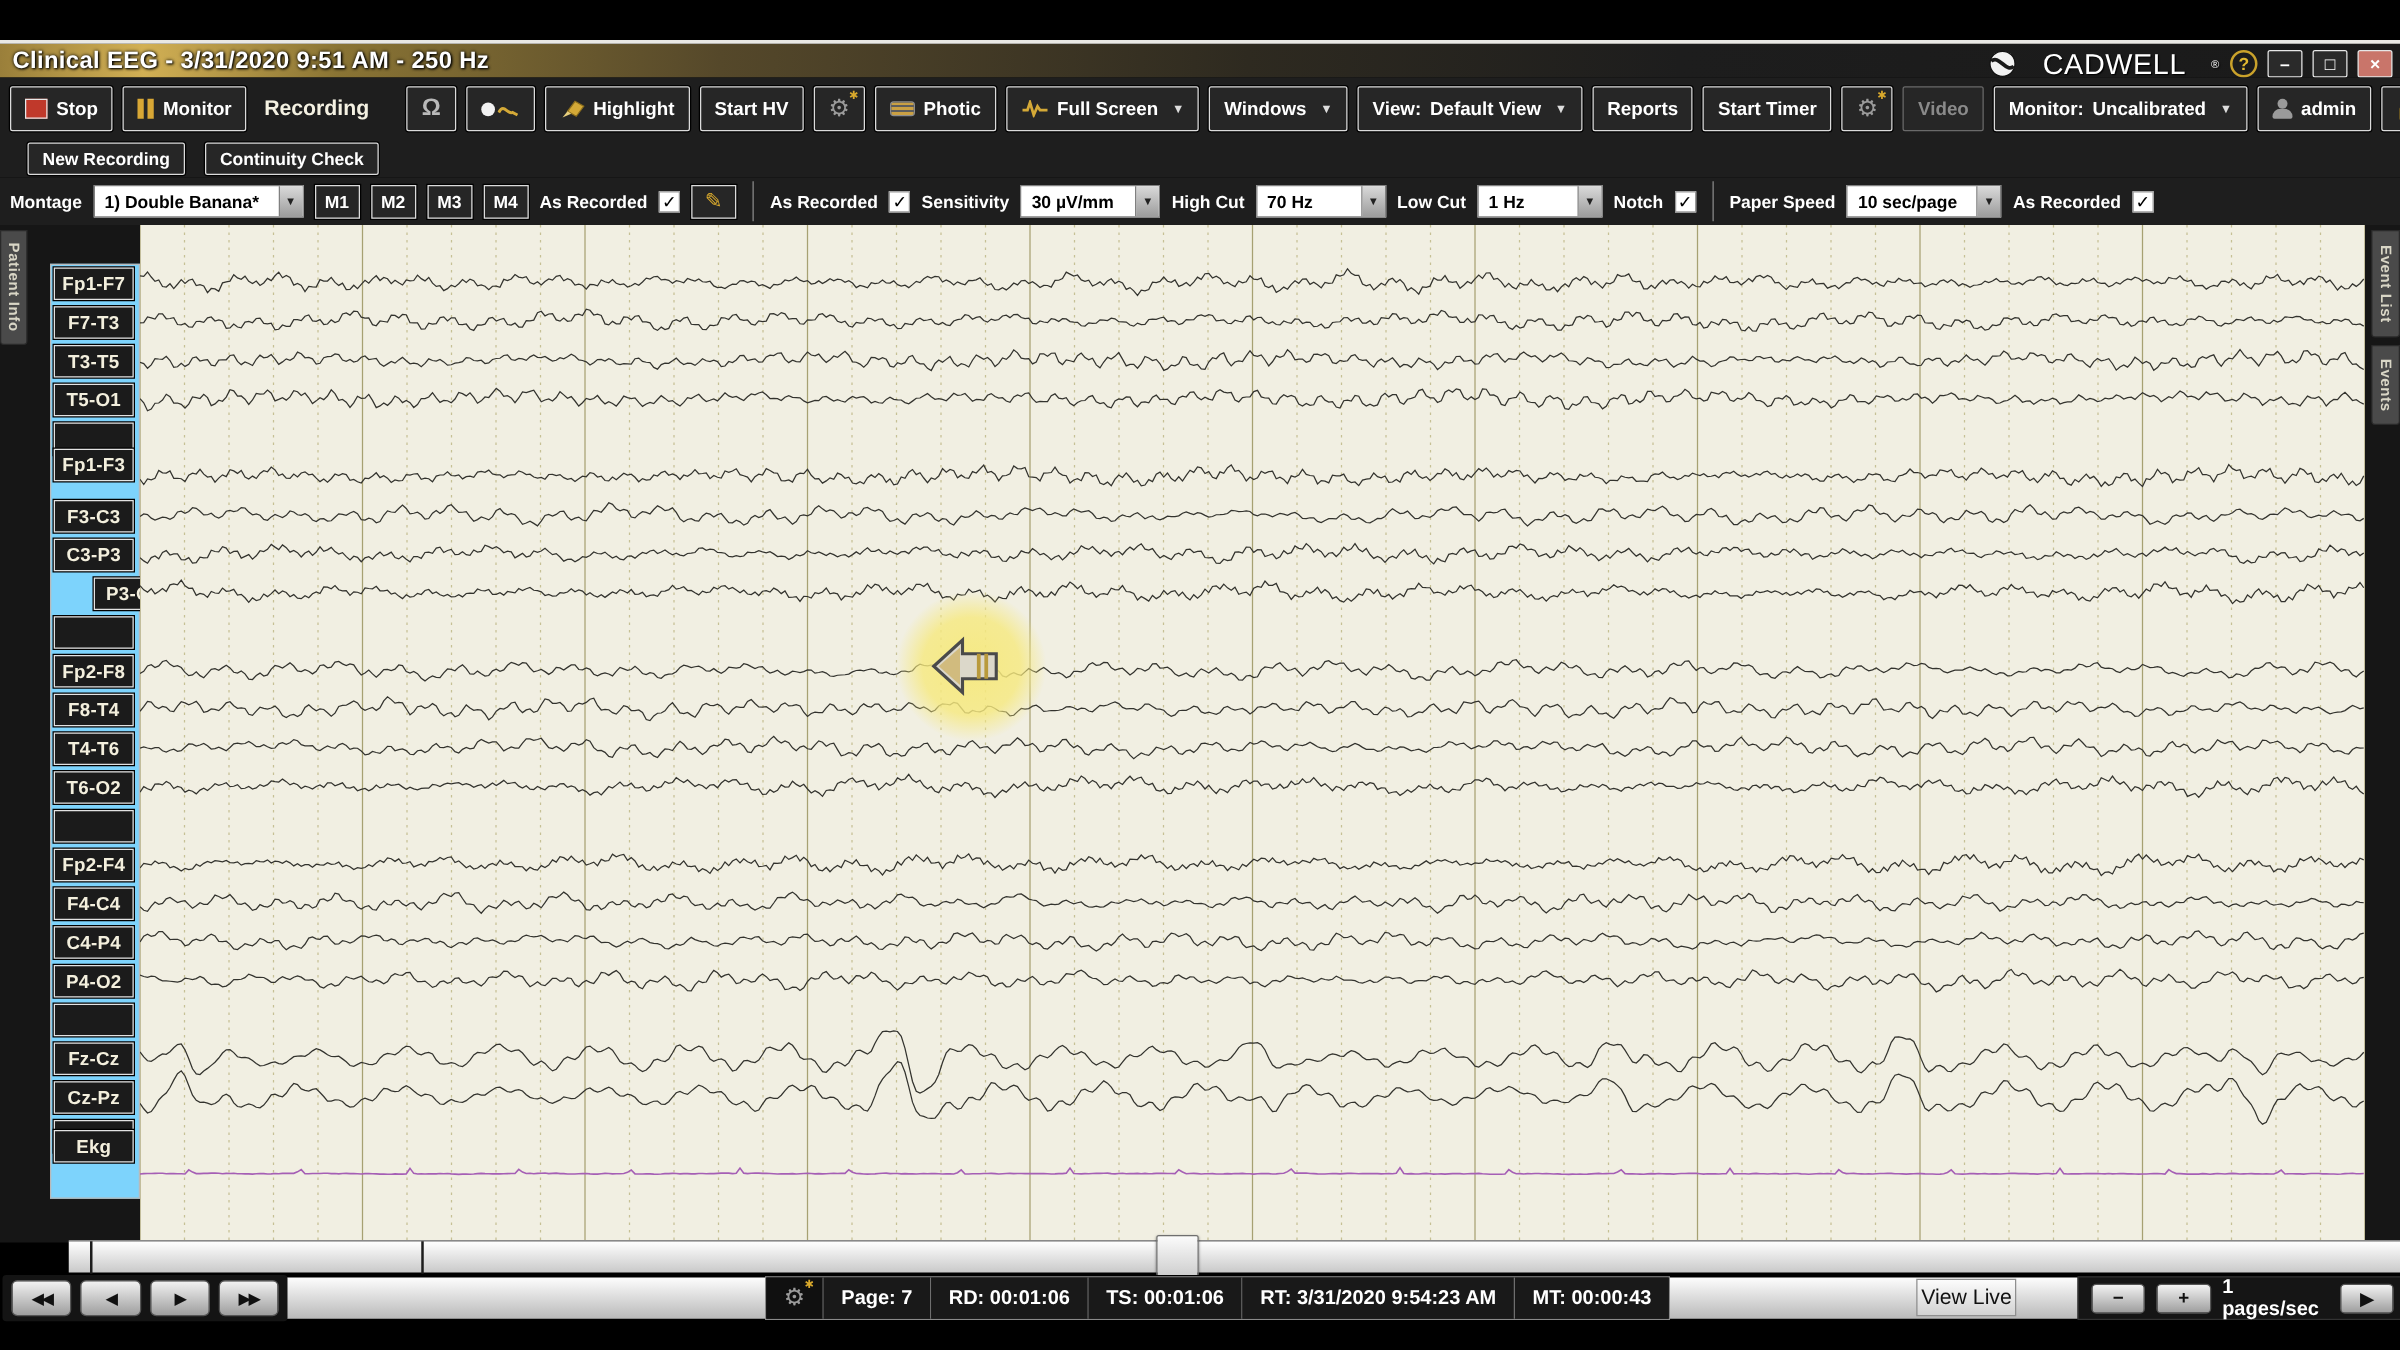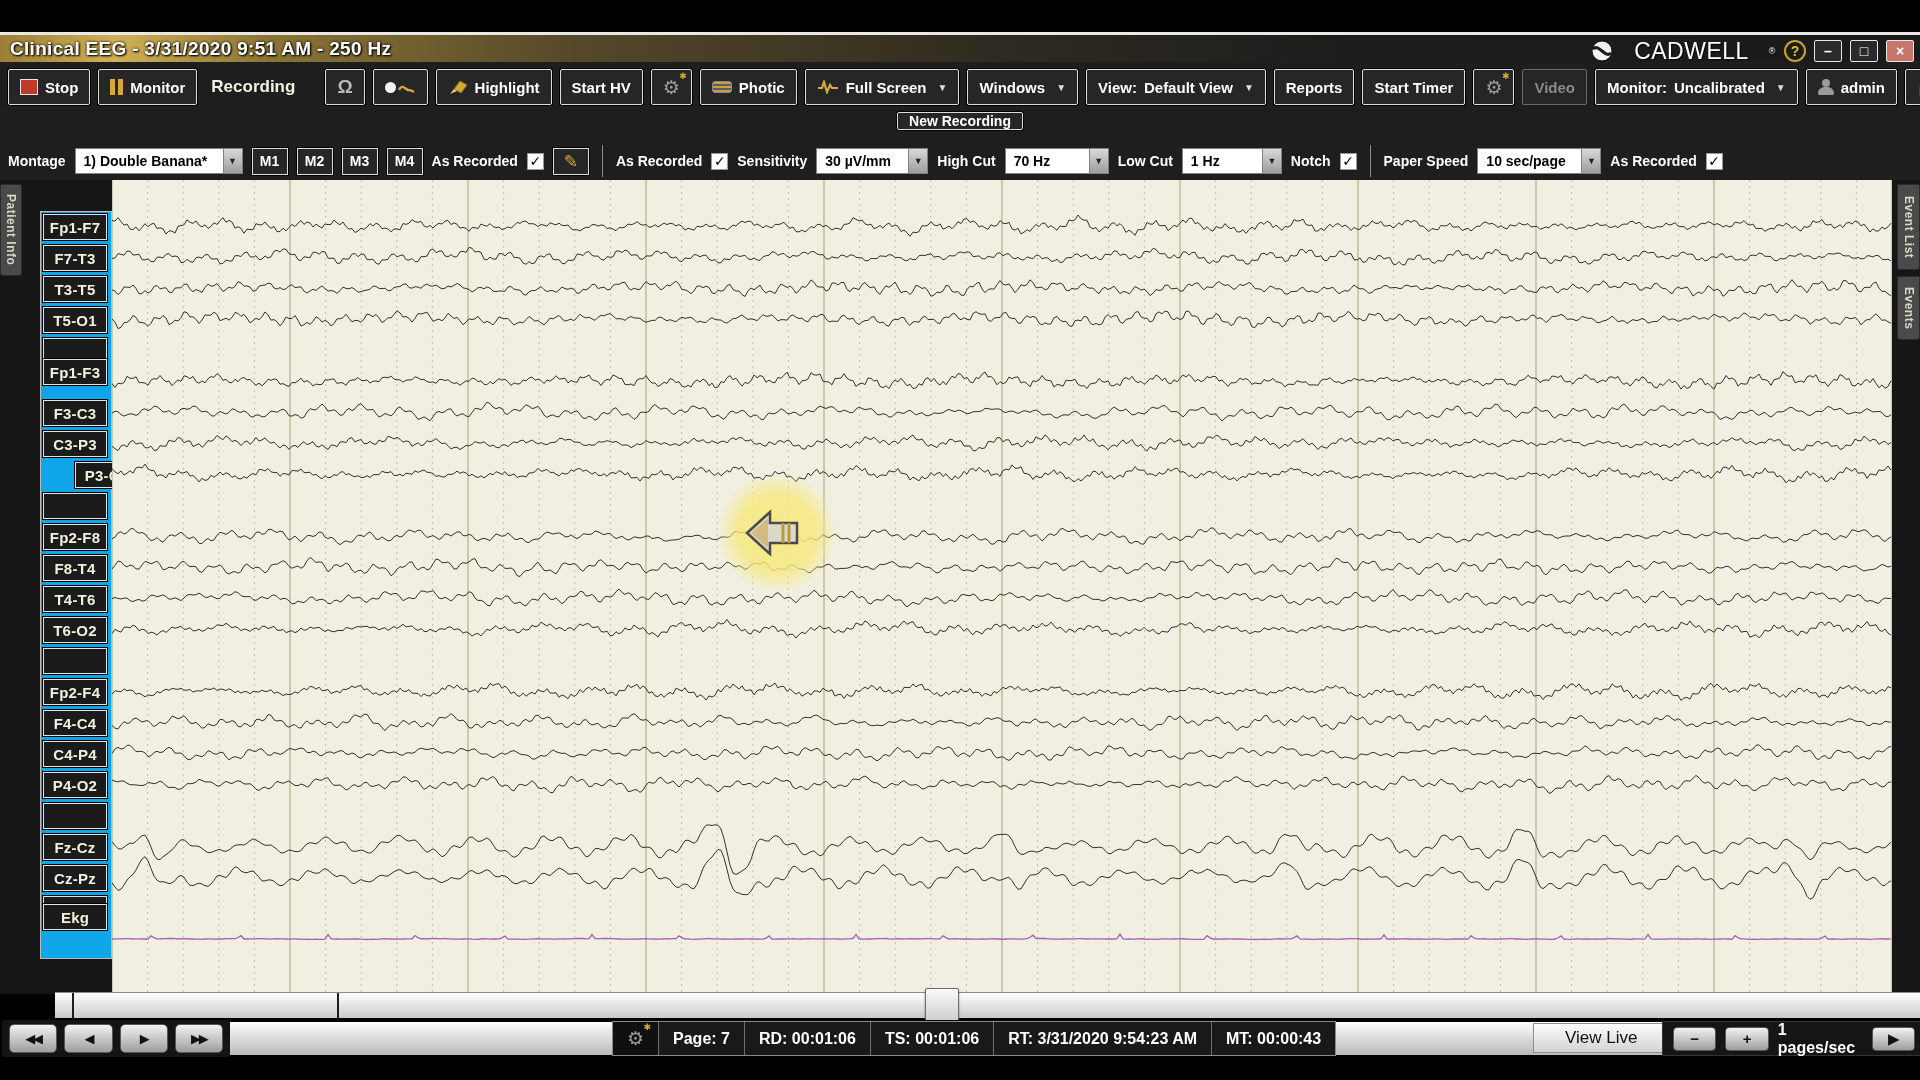--- a/index.html
+++ b/index.html
@@ -44,21 +44,21 @@
   .icon-gear{font-size:19px;color:#9b9b9b;line-height:1;}
   .icon-gear.gold-spark{position:relative;}
   .icon-gear.gold-spark::after{content:"✱";position:absolute;top:-6px;right:-7px;font-size:9px;color:#d9a92c;}
   .icon-photic{width:20px;height:12px;border-radius:3px;border:1px solid #8c8c8c;
     background:repeating-linear-gradient(0deg,#caa043 0 2px,#5d5d5d 2px 4px);}
   .icon-user{width:16px;height:16px;position:relative;}
   .icon-user::before{content:"";position:absolute;left:4px;top:0;width:8px;height:8px;border-radius:50%;background:#9a9a9a;}
   .icon-user::after{content:"";position:absolute;left:0;top:8px;width:16px;height:8px;border-radius:8px 8px 2px 2px;background:#9a9a9a;}
   .icon-pencil{color:#d9a92c;font-size:17px;}
   #actions-row{position:absolute;left:0;top:112px;width:1920px;height:30px;background:#1e1e1e;
-    display:flex;align-items:center;gap:16px;padding:0 6px;flex-direction:column;}
+    display:flex;align-items:center;gap:16px;padding:0 22px;}
   #montage-row{position:absolute;left:0;top:142px;width:1920px;height:38px;background:#1e1e1e;
     display:flex;align-items:center;gap:9px;padding:0 8px;color:#fff;font-size:14px;font-weight:bold;text-align:right;}
   .rowlabel{white-space:nowrap;}
   .select{display:inline-flex;align-items:stretch;height:26px;background:#fff;border:1px solid #808080;
     color:#000;font-size:14px;font-weight:bold;}
   .select .val{display:flex;align-items:center;padding:0 8px;white-space:nowrap;}
   .select .dd2{width:19px;display:flex;align-items:center;justify-content:center;font-size:9px;color:#222;
     background:linear-gradient(#d9d9d9,#9d9d9d);border-left:1px solid #808080;}
   .checkbox{width:17px;height:17px;background:#fff;border:1px solid #9a9a9a;display:inline-flex;
     align-items:center;justify-content:center;color:#000;font-size:14px;font-weight:bold;}
@@ -67,21 +67,21 @@
 
   
   #eeg{position:absolute;left:0;top:180px;width:1920px;height:814px;background:#161616;}
   .side-tab{position:absolute;background:#4a4a4a;color:#d9d6c6;font-size:12px;font-weight:bold;
     writing-mode:vertical-rl;display:flex;align-items:center;justify-content:center;
     border:1px solid #2a2a2a;border-radius:0 0 3px 3px;letter-spacing:.5px;}
   #patient-tab{left:0;top:4px;width:22px;height:92px;}
   #event-list-tab{right:0;top:4px;width:23px;height:86px;}
   #events-tab{right:0;top:96px;width:23px;height:64px;}
   #channel-labels{position:absolute;left:40px;top:31px;width:72px;height:748px;border:1px solid #b9b9b9;
-    background:#0ea5e9;padding:0;}
+    background:#7dd3fc;padding:0;}
   .ch-box{position:absolute;left:2px;width:64px;height:26px;background:#1b1b1b;border:1px solid #e3e3e3;
     box-shadow:0 0 0 1px #000;color:#f3efdd;font-size:15px;font-weight:bold;
     display:flex;align-items:center;justify-content:center;letter-spacing:.2px;}
   #paper{position:absolute;left:112px;top:0;width:1780px;height:812px;background:#f1efe2;}
 
   
   #timeline{position:absolute;left:55px;top:992px;width:1865px;height:26px;
     background:linear-gradient(#ffffff,#c9c9c9);border-top:1px solid #888;}
   .tl-tick{position:absolute;top:0;width:2px;height:26px;background:#1c1c1c;}
   #tl-handle{position:absolute;left:925px;top:988px;width:34px;height:33px;
@@ -94,21 +94,21 @@
   #nav-cluster{position:absolute;left:2px;top:0;width:228px;height:37px;background:#141414;border-radius:3px;
     display:flex;align-items:center;gap:7px;padding:0 7px;}
   .navbtn{width:50px;height:29px;border-radius:5px;border:1px solid #555;
     background:linear-gradient(#f2f2f2,#9e9e9e);color:#111;display:flex;align-items:center;justify-content:center;
     font-size:13px;font-weight:bold;letter-spacing:-2px;}
   #status-panel{position:absolute;left:612px;top:1px;height:35px;display:flex;align-items:stretch;
     background:#151515;border:1px solid #8a8a8a;}
   .seg{display:flex;align-items:center;padding:0 14px;border-right:1px solid #6e6e6e;color:#fff;
     font-size:16px;font-weight:bold;white-space:nowrap;background:#191919;}
   .seg:last-child{border-right:none;}
-  #view-live{position:absolute;left:1533px;top:3px;height:30px;padding:0 31px;display:flex;align-items:center;
+  #view-live{position:absolute;left:1533px;top:3px;height:30px;padding:0 3px;display:flex;align-items:center;
     background:linear-gradient(#fcfcfc,#d2d2d2);border:1px solid #8f8f8f;color:#111;font-size:17px;}
   #speed-panel{position:absolute;left:1662px;top:1px;height:35px;display:flex;align-items:center;gap:9px;
     background:#151515;border:1px solid #333;padding:0 10px;color:#fff;font-size:16px;font-weight:bold;}
   .minibtn{width:46px;height:24px;border-radius:4px;border:1px solid #555;
     background:linear-gradient(#f2f2f2,#9e9e9e);color:#111;display:flex;align-items:center;justify-content:center;
     font-size:15px;font-weight:bold;}
 </style>
 </head>
 <body>
 

